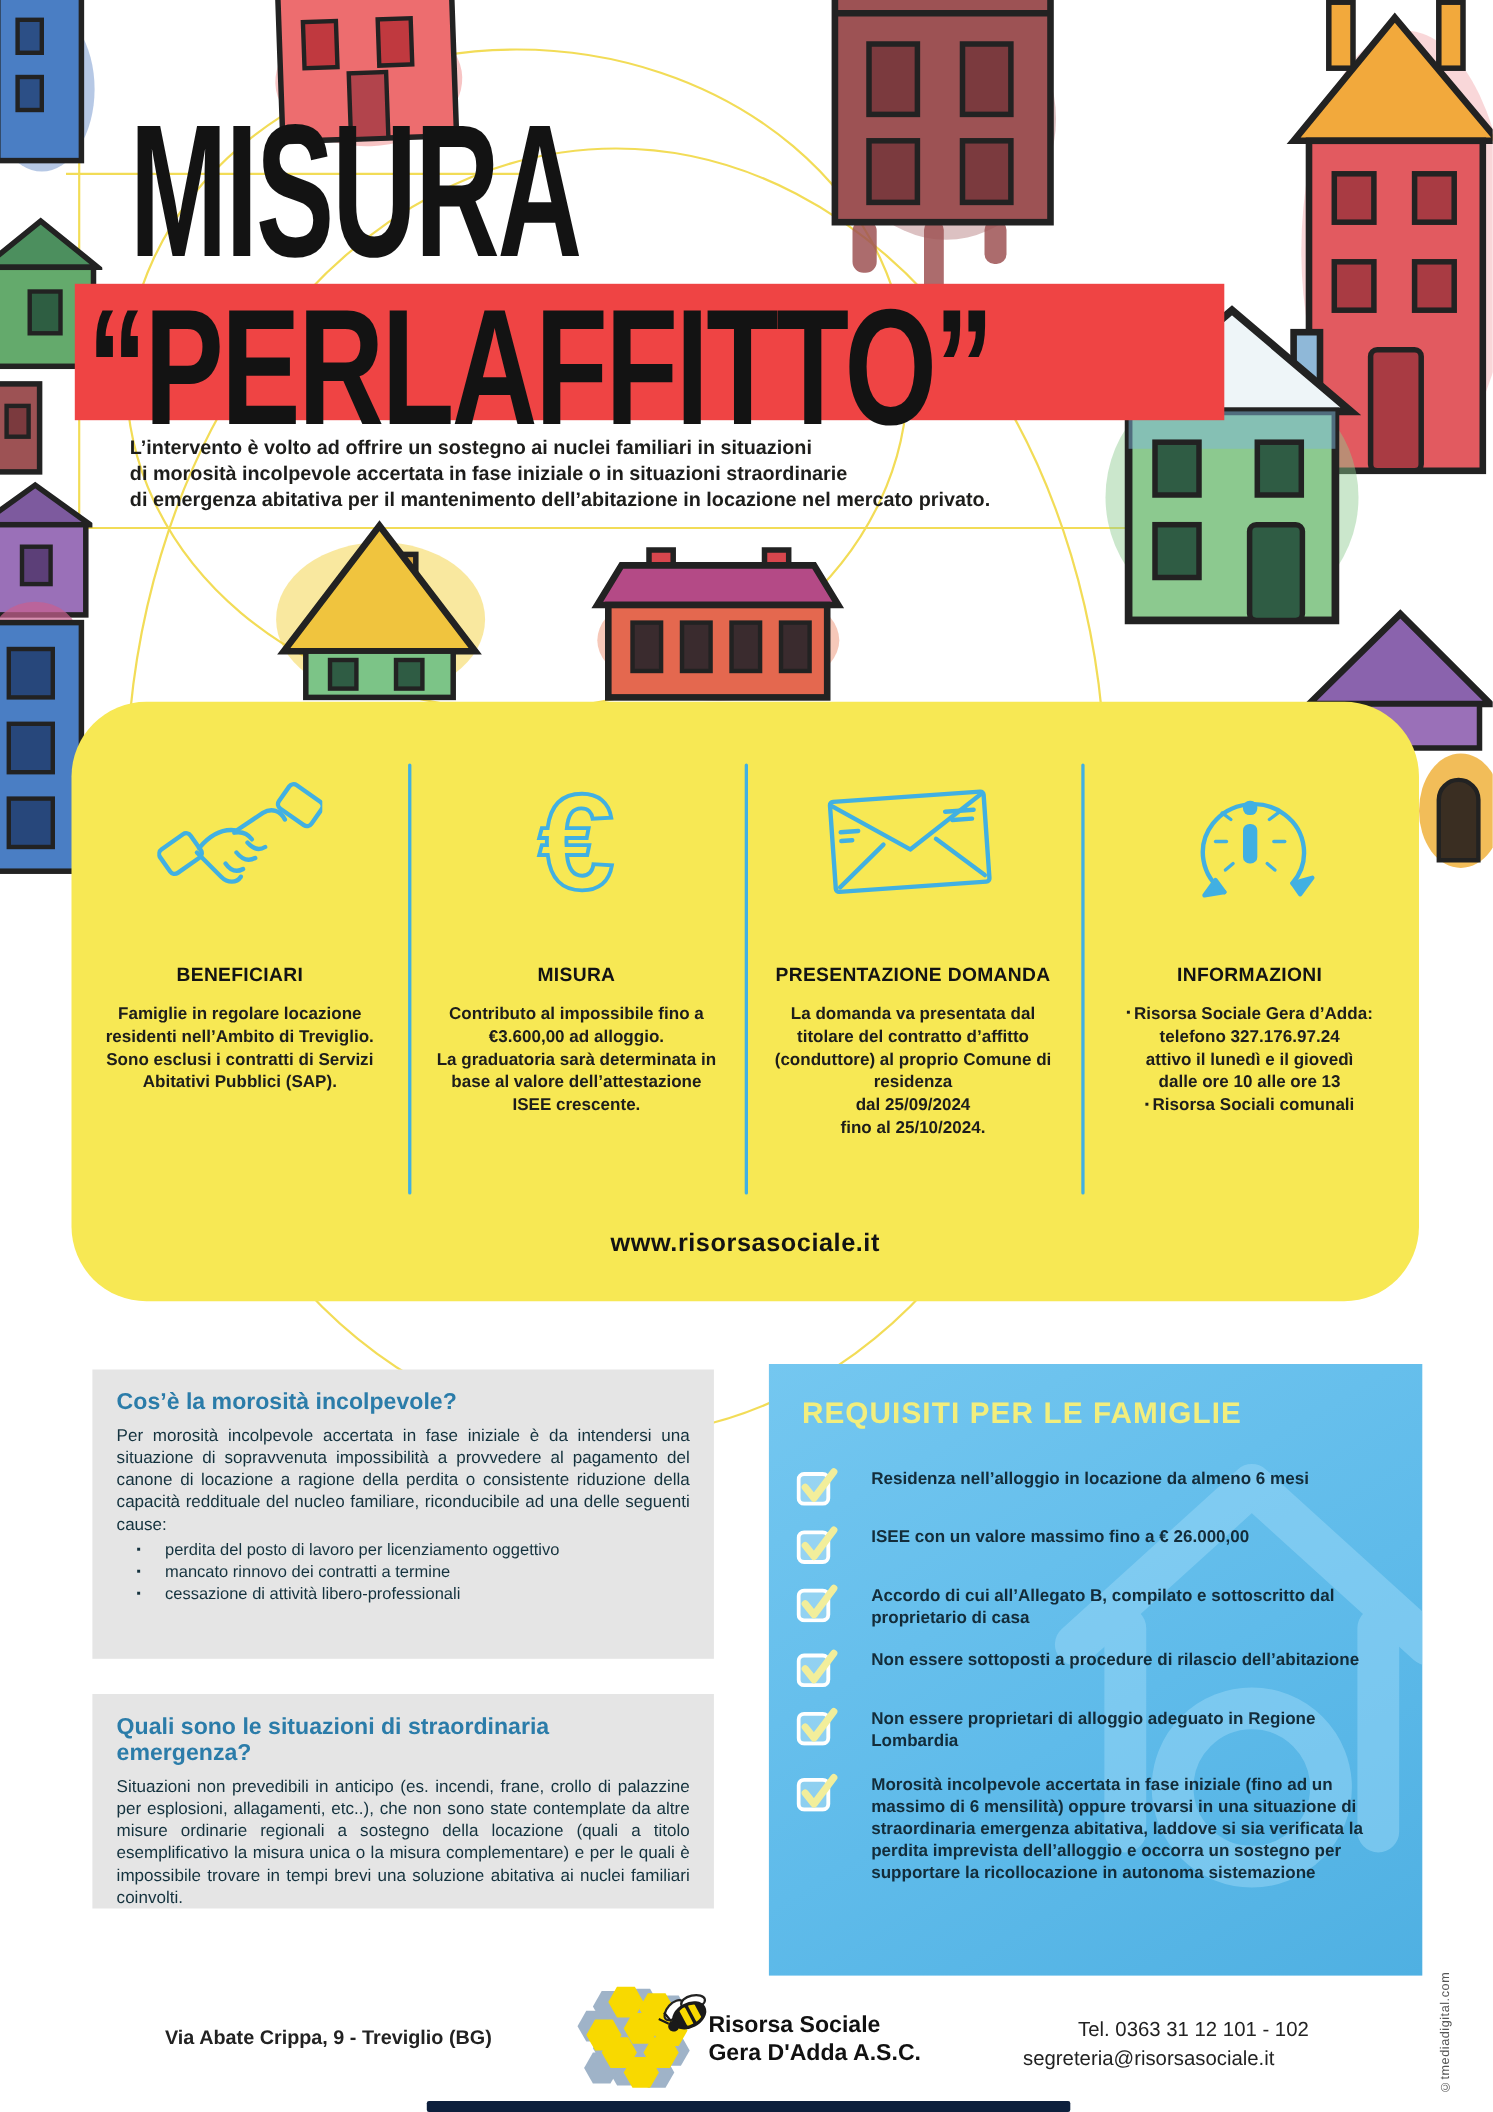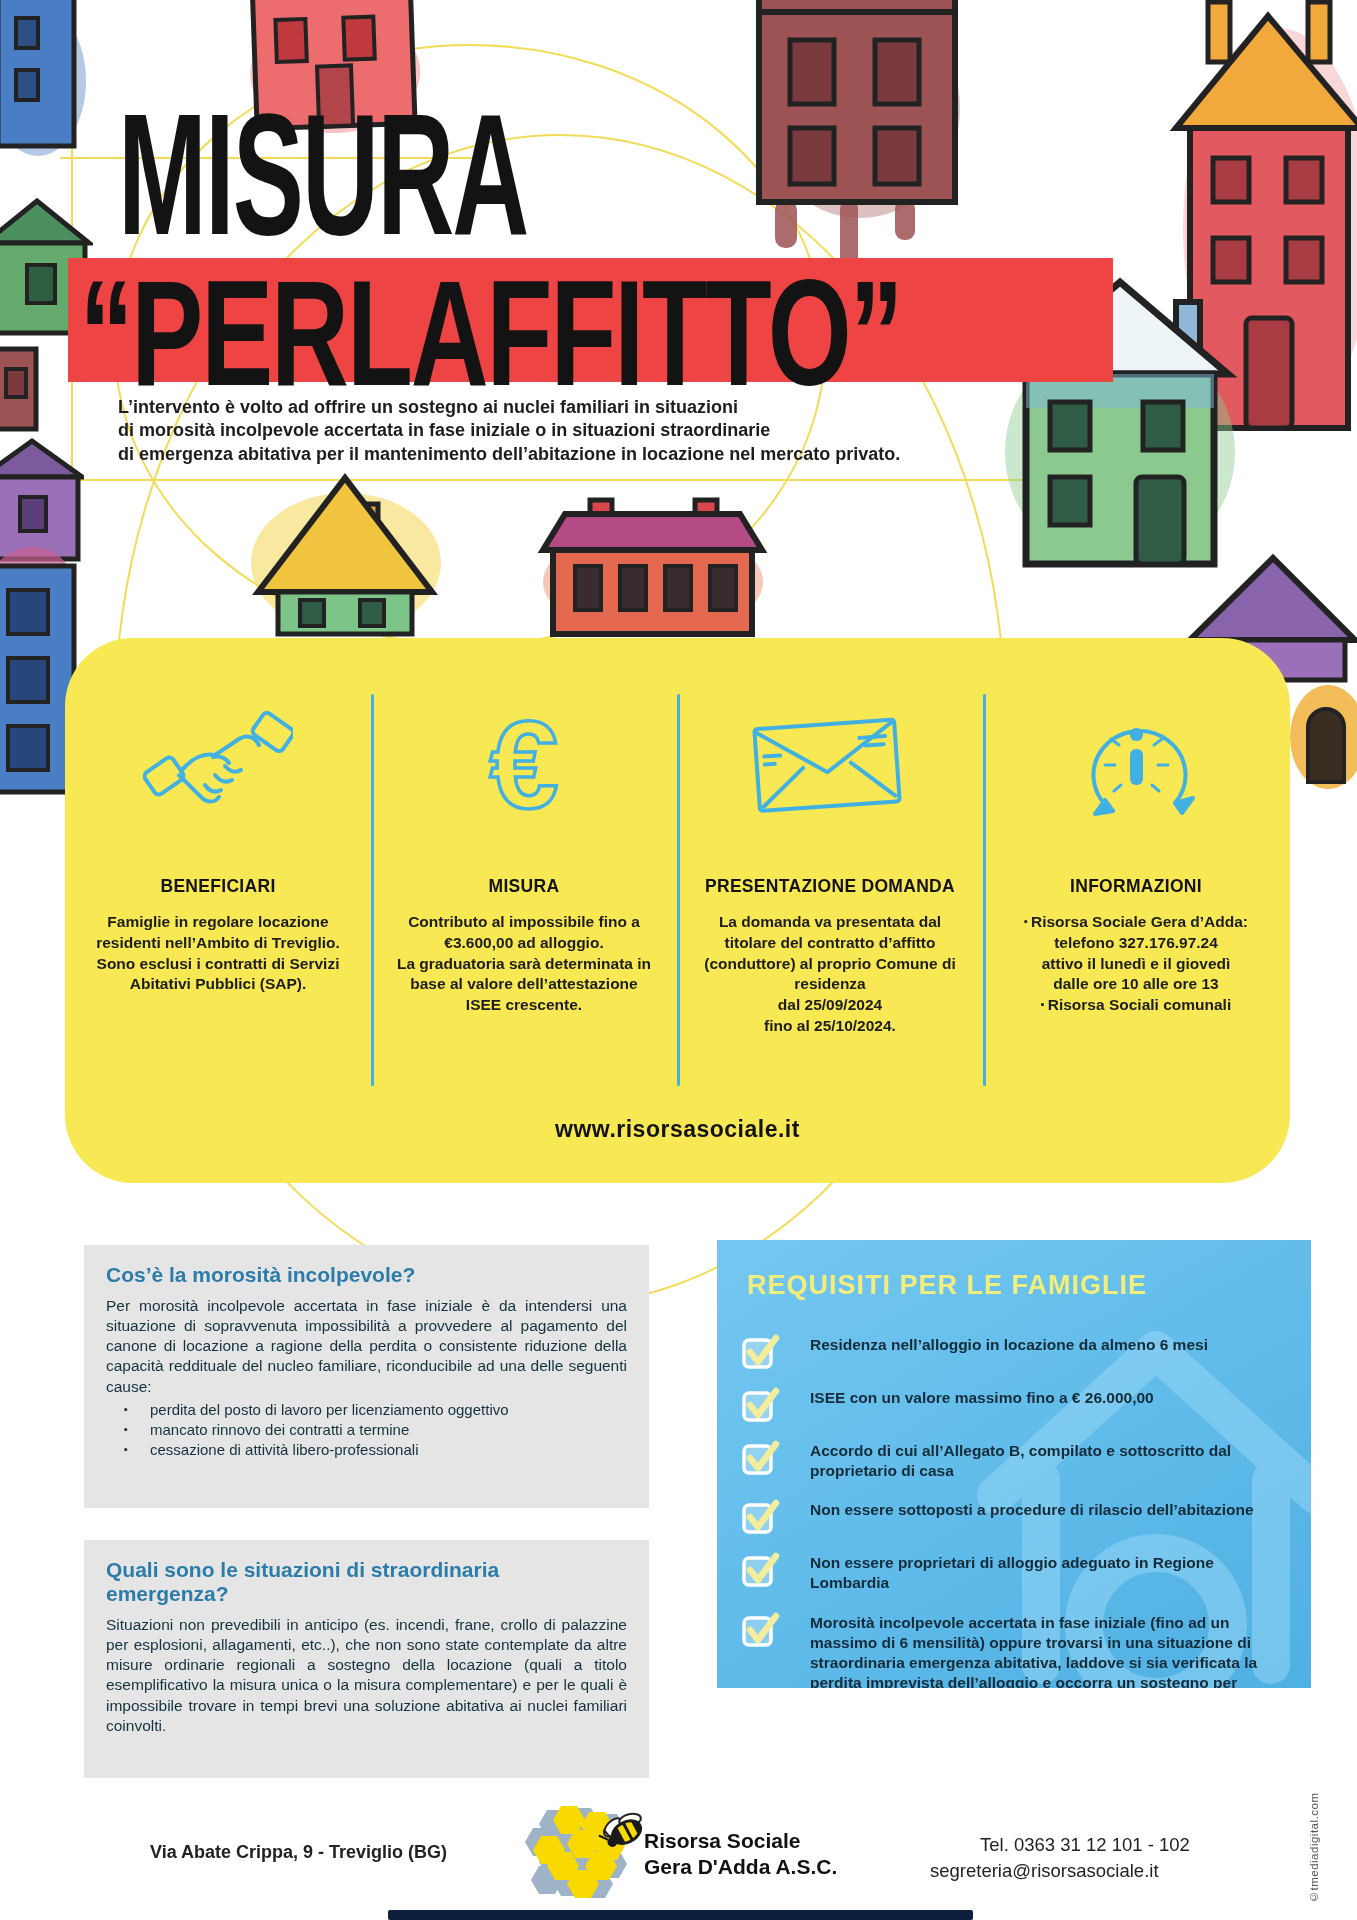--- a/index.html
+++ b/index.html
@@ -38,21 +38,21 @@
 
   
   .bluebox{position:absolute;background:#e5e5e5;z-index:2;padding:18px 22px;box-sizing:border-box;}
   .bb-title{font-size:21px;font-weight:700;color:#2B7CA9;}
   .bb-body{margin-top:9px;font-size:15.5px;line-height:1.3;color:#14323E;text-align:justify;}
   .bb-bullets{margin-top:3px;}
   .bb-bullet{position:relative;padding-left:44px;font-size:15px;line-height:1.35;color:#14323E;}
   .bb-bullet::before{content:"▪";position:absolute;left:18px;top:2px;font-size:11px;}
 
   
-  .reqbox{position:absolute;left:717px;top:1240px;width:594px;height:448px;z-index:2;
+  .reqbox{position:absolute;left:699px;top:1240px;width:594px;height:556px;z-index:2;
           background:linear-gradient(150deg,#74C7F0 0%,#5FBBEA 55%,#4FB0E2 100%);
           overflow:hidden;box-sizing:border-box;}
   .req-title{margin:30px 0 0 30px;font-size:27px;font-weight:700;letter-spacing:1px;color:#F2EE7D;
              position:relative;z-index:2;}
   .req-items{margin-top:34px;display:flex;flex-direction:column;gap:19px;position:relative;z-index:2;}
   .req-item{display:flex;align-items:flex-start;padding-left:25px;padding-right:44px;gap:30px;}
   .req-check{flex:0 0 38px;margin-top:-4px;}
   .req-text{font-size:15.5px;font-weight:600;line-height:1.3;color:#132C3A;}
   .req-house{position:absolute;right:-45px;top:55px;z-index:1;opacity:.5;}
 
@@ -294,21 +294,21 @@
 <div class="bluebox" style="left:84px;top:1245px;width:565px;height:263px">
   <div class="bb-title">Cos’è la morosità incolpevole?</div>
   <div class="bb-body">Per morosità incolpevole accertata in fase iniziale è da intendersi una situazione di sopravvenuta impossibilità a provvedere al pagamento del canone di locazione a ragione della perdita o consistente riduzione della capacità reddituale del nucleo familiare, riconducibile ad una delle seguenti cause:</div>
   <div class="bb-bullets">
     <div class="bb-bullet">perdita del posto di lavoro per licenziamento oggettivo</div>
     <div class="bb-bullet">mancato rinnovo dei contratti a termine</div>
     <div class="bb-bullet">cessazione di attività libero-professionali</div>
   </div>
 </div>
 
-<div class="bluebox" style="left:84px;top:1540px;width:565px;height:238px">
+<div class="bluebox" style="left:84px;top:1540px;width:565px;height:195px">
   <div class="bb-title">Quali sono le situazioni di straordinaria emergenza?</div>
   <div class="bb-body">Situazioni non prevedibili in anticipo (es. incendi, frane, crollo di palazzine per esplosioni, allagamenti, etc..), che non sono state contemplate da altre misure ordinarie regionali a sostegno della locazione (quali a titolo esemplificativo la misura unica o la misura complementare) e per le quali è impossibile trovare in tempi brevi una soluzione abitativa ai nuclei familiari coinvolti.</div>
 </div>
 
 <div class="reqbox">
   <svg class="req-house" width="400" height="470" viewBox="0 0 400 470" fill="none" stroke="#9AD8F7" stroke-width="38" stroke-linecap="round" stroke-linejoin="round">
     <path d="M40,200 L200,55 L360,200"></path>
     <path d="M85,185 v185 M315,185 v185"></path>
     <circle cx="200" cy="330" r="72"></circle>
   </svg>

